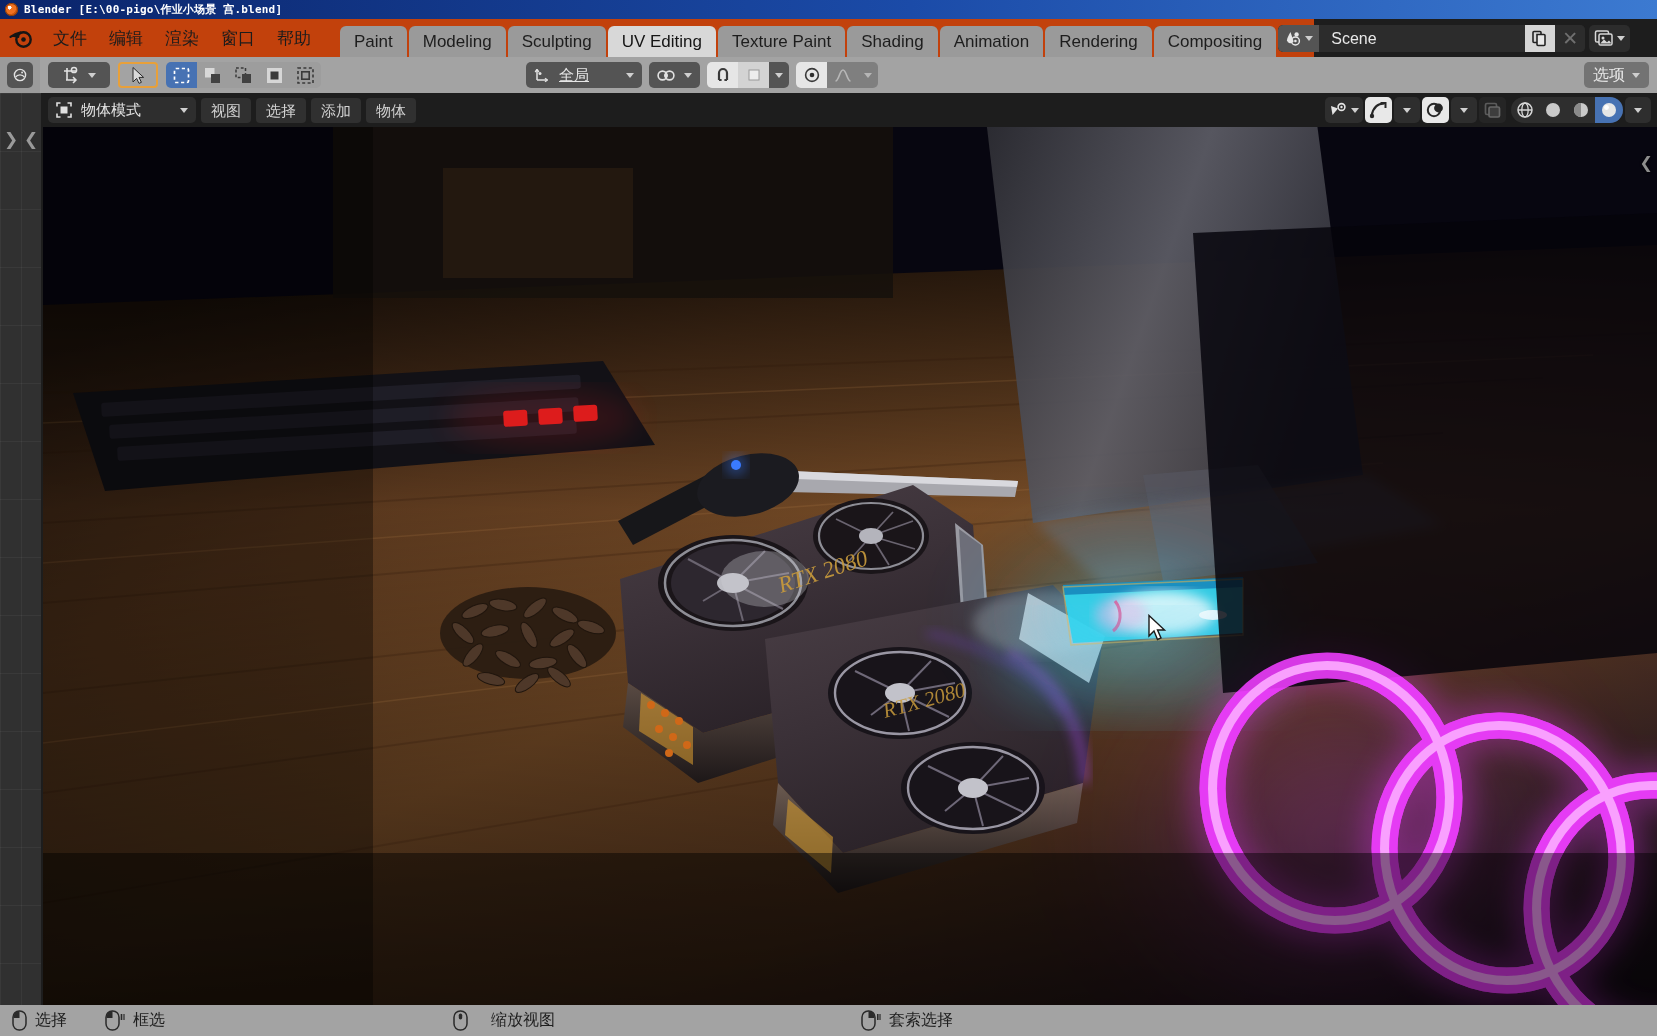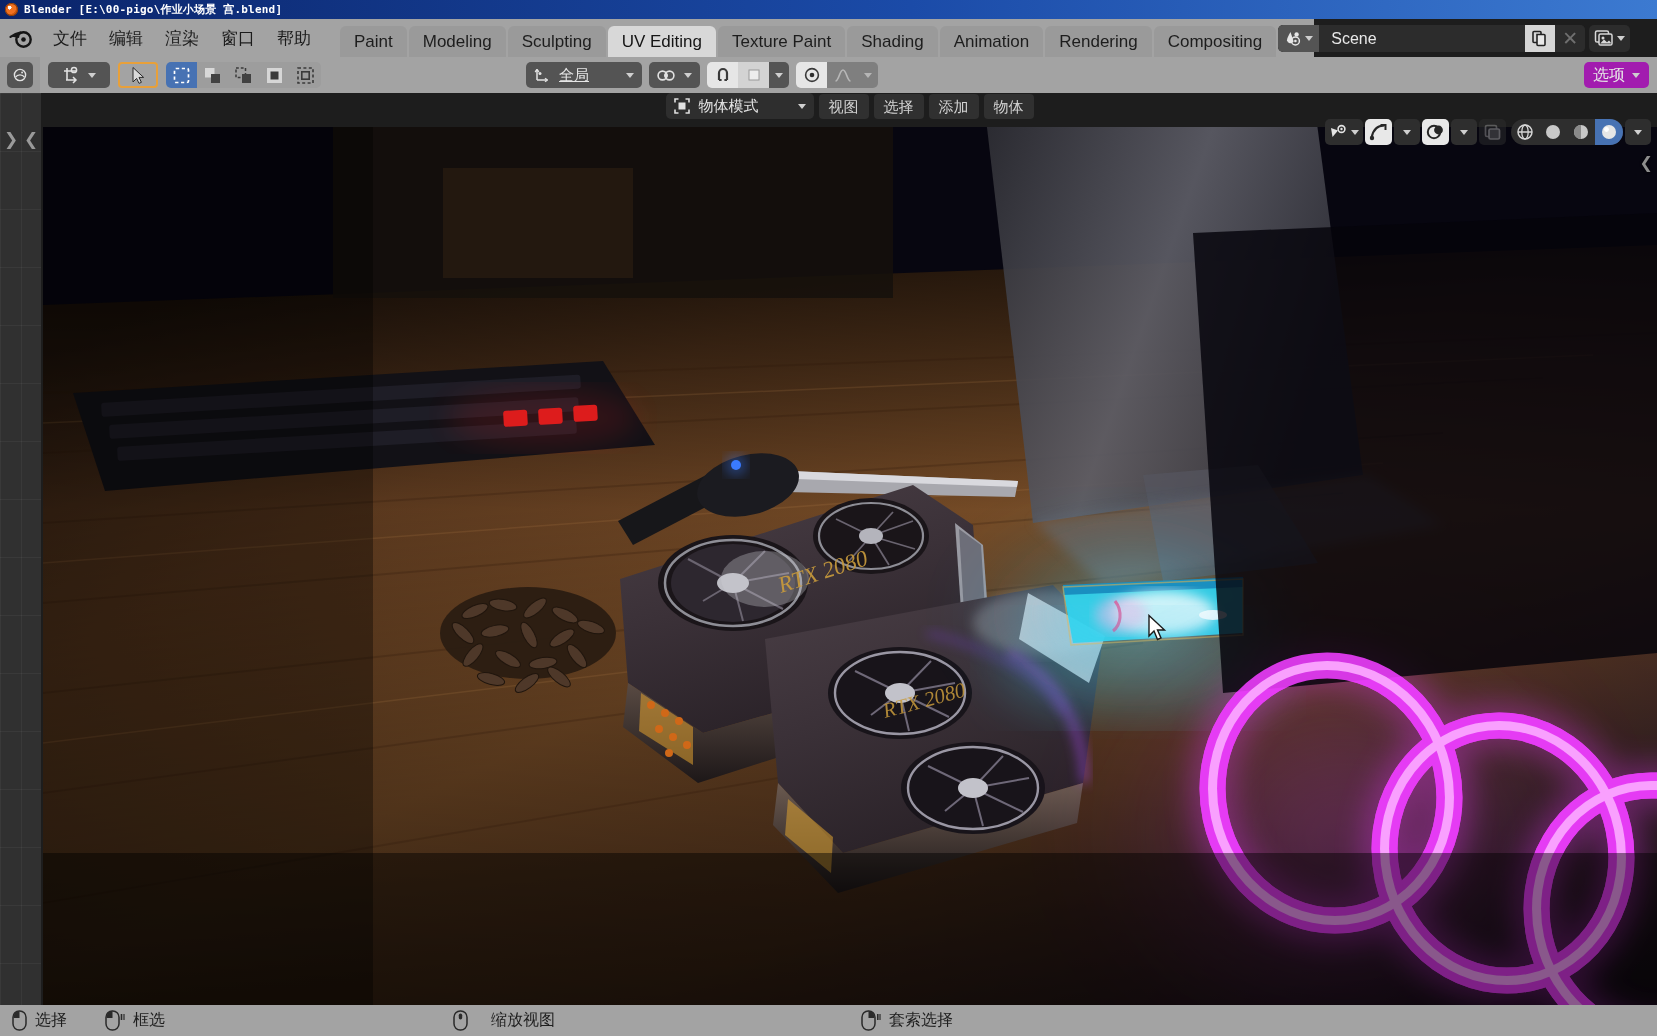--- a/index.html
+++ b/index.html
@@ -23,21 +23,21 @@
   #titlebar .blogo {
     width: 13px; height: 13px; border-radius: 50%;
     background: radial-gradient(circle at 35% 35%, #ffffff 0 16%, #f07020 17% 55%, #d25a10 56% 100%);
     flex: 0 0 auto;
     box-shadow: inset 0 0 0 1px #8a3a06;
   }
 
   
   #topbar {
     position: absolute; left: 0; top: 19px; width: 1314px; height: 38px;
-    background: #a3a3a3;
+    background: #c2410c;
     display: flex; align-items: center;
   }
   #topbar-left { display: flex; align-items: center; height: 100%; padding-left: 8px; }
   .blender-icon {
     width: 26px; height: 26px; margin-right: 8px; flex: 0 0 auto;
     position: relative;
   }
   .blender-icon svg { display: block; }
   .menu-item {
     padding: 3px 11px; font-size: 17px; color: #1c1c1c; line-height: 1;
@@ -111,21 +111,21 @@
     display: flex; align-items: center; gap: 8px; padding: 0 8px 0 7px;
     font-size: 15px; cursor: default;
   }
   .mini-group { display: flex; height: 26px; border-radius: 5px; overflow: hidden; }
   .mini { width: 31px; height: 26px; display: flex; align-items: center; justify-content: center; background: #545454; cursor: default; }
   .mini.light { background: #e6e6e6; }
   .mini.gray { background: #d3d3d3; }
   .mini.dim { background: #545454; opacity: .45; }
   .mini-chev { width: 20px; height: 26px; background: #545454; display: flex; align-items: center; justify-content: center; cursor: default; }
   .options-btn {
-    height: 26px; border-radius: 5px; background: #a21caf; color: #e6e6e6;
+    height: 26px; border-radius: 5px; background: #737373; color: #e6e6e6;
     display: flex; align-items: center; gap: 7px; padding: 0 9px; font-size: 16px;
     margin-left: auto; margin-right: 8px; cursor: default;
   }
 
   
   #uv-strip {
     position: absolute; left: 0; top: 93px; width: 41px; height: 912px;
     background: #303030;
     background-image:
       linear-gradient(to right, rgba(255,255,255,.045) 1px, transparent 1px),
@@ -141,21 +141,20 @@
   
   #viewport {
     position: absolute; left: 43px; top: 93px; width: 1614px; height: 912px;
     background: #000;
     overflow: hidden;
   }
   #vp-header {
     position: absolute; left: 0; top: 0; width: 100%; height: 34px;
     background: #1d1d1d; display: flex; align-items: center; padding: 0 6px 0 5px;
     z-index: 6;
-    flex-direction: column;
   }
   .vp-left { display: flex; align-items: center; gap: 5px; }
   .mode-btn {
     height: 26px; background: #2e2e2e; border-radius: 5px; color: #e4e4e4;
     display: flex; align-items: center; gap: 8px; padding: 0 8px 0 7px;
     font-size: 15px; min-width: 148px; cursor: default;
   }
   .vp-menu {
     height: 25px; padding: 0 10px; font-size: 15px; color: #d2d2d2;
     background: #303030; border-radius: 4px; line-height: 25px; cursor: default;

